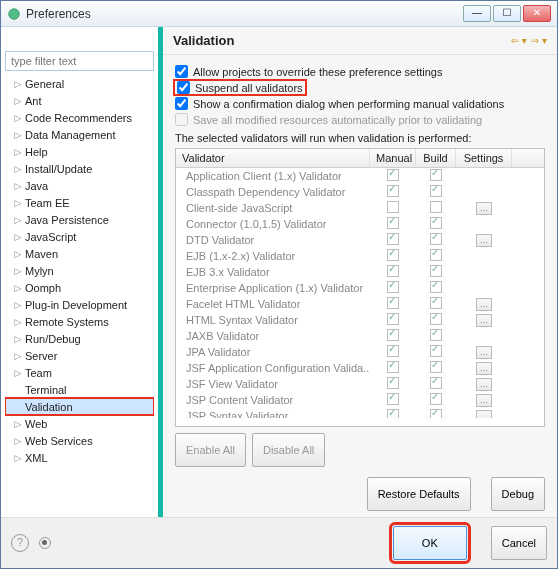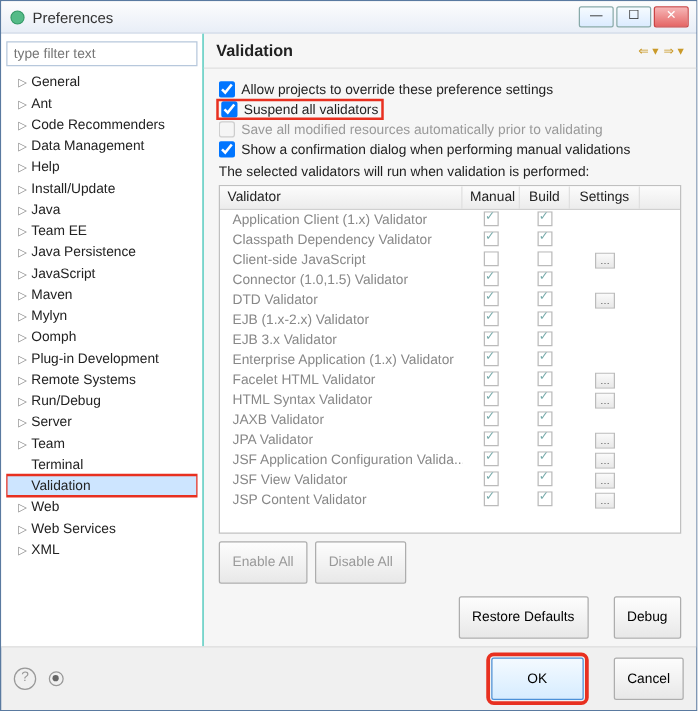--- a/index.html
+++ b/index.html
@@ -5,21 +5,21 @@
 * { box-sizing: border-box; margin: 0; padding: 0; }
 body { font-family: "Segoe UI", Tahoma, sans-serif; font-size: 11px; background: #fff; color: #222; width: 558px; height: 569px; overflow: hidden; }
 .window { width: 558px; height: 569px; border: 1px solid #5a7aa0; background: #f0f0f0; display: flex; flex-direction: column; }
 .titlebar { height: 26px; background: linear-gradient(#fdfdfd,#e8eef7); border-bottom: 1px solid #c9d6e8; display: flex; align-items: center; padding: 0 6px; }
 .titlebar .ticon { width: 14px; height: 14px; margin-right: 5px; }
 .titlebar .ttext { flex: 1; font-size: 12px; color: #333; }
 .winbtns { display: flex; gap: 2px; }
 .winbtn { width: 28px; height: 17px; border: 1px solid #8aa; background: linear-gradient(#f6fbff,#dbebff); border-radius: 2px; font-size: 10px; text-align: center; line-height: 14px; }
 .winbtn.close { background: linear-gradient(#f6b6b6,#e56666); border-color: #c44; color: #fff; }
 .body { flex: 1; display: flex; min-height: 0; }
-.leftpane { width: 162px; border-right: 1px solid #14b8a6; background: #fff; padding: 6px 4px; display: flex; flex-direction: column; }
+.leftpane { width: 162px; border-right: 5px solid #14b8a6; background: #fff; padding: 24px 4px; display: flex; flex-direction: column; }
 .filter { width: 100%; height: 20px; border: 1px solid #b7c8dc; padding: 0 5px; font-size: 11px; color: #888; margin-bottom: 4px; }
 .tree { flex: 1; overflow-y: auto; }
 .tree .item { display: flex; align-items: center; height: 17px; padding-left: 8px; cursor: default; }
 .tree .item .tw { width: 10px; text-align: center; color: #888; font-size: 9px; margin-right: 2px; }
 .tree .item.sel { background: #cde5ff; }
 .tree .item.hilite { outline: 2px solid #e83020; outline-offset: -1px; }
 .rightpane { flex: 1; background: #f6f6f6; display: flex; flex-direction: column; }
 .rhead { display: flex; align-items: center; padding: 6px 10px 6px 10px; border-bottom: 1px solid #e0e0e0; }
 .rhead h1 { font-size: 13px; font-weight: bold; flex: 1; }
 .rhead .arrows { display: flex; gap: 4px; color: #ca9a2a; font-size: 10px; align-items: center; }
@@ -175,27 +175,27 @@
       </div>
       <div class="rcontent">
         <label class="chkline">
             <input type="checkbox" checked="" style="">
             <span>Allow projects to override these preference settings</span>
           </label>
         <div><label class="chkline hilite">
               <input type="checkbox" checked="" style="">
               <span>Suspend all validators</span>
             </label></div>
+        <label class="chkline">
+            <input type="checkbox" checked="" style="">
+            <span>Show a confirmation dialog when performing manual validations</span>
+          </label>
         <label class="chkline disabled">
             <input type="checkbox" disabled="" style="">
             <span>Save all modified resources automatically prior to validating</span>
-          </label>
-        <label class="chkline">
-            <input type="checkbox" checked="" style="">
-            <span>Show a confirmation dialog when performing manual validations</span>
           </label>
         <div class="note">The selected validators will run when validation is performed:</div>
         <div class="tablewrap">
           <div class="thead">
             <div class="th c1">Validator</div>
             <div class="th c2">Manual</div>
             <div class="th c3">Build</div>
             <div class="th c4">Settings</div>
           </div>
           <div class="tbody" id="tbody">
@@ -282,20 +282,26 @@
                 <div class="td c2"><span class="cbx chk"></span></div>
                 <div class="td c3"><span class="cbx chk"></span></div>
                 <div class="td c4"><span class="dots">…</span></div>
               </div>
               <div class="tr">
                 <div class="td c1">JSP Content Validator</div>
                 <div class="td c2"><span class="cbx chk"></span></div>
                 <div class="td c3"><span class="cbx chk"></span></div>
                 <div class="td c4"><span class="dots">…</span></div>
               </div>
+              <div class="tr">
+                <div class="td c1">JSP Syntax Validator</div>
+                <div class="td c2"><span class="cbx chk"></span></div>
+                <div class="td c3"><span class="cbx chk"></span></div>
+                <div class="td c4"><span class="dots">…</span></div>
+              </div>
             </div>
         </div>
         <div class="btnrow">
           <button class="sbtn" disabled="">Enable All</button>
           <button class="sbtn" disabled="">Disable All</button>
         </div>
         <div class="btnrow2">
           <button class="sbtn">Restore Defaults</button>
           <button class="sbtn">Debug</button>
         </div>

